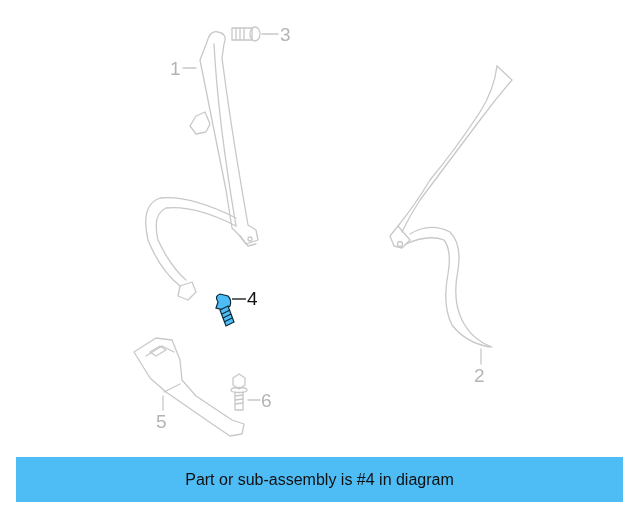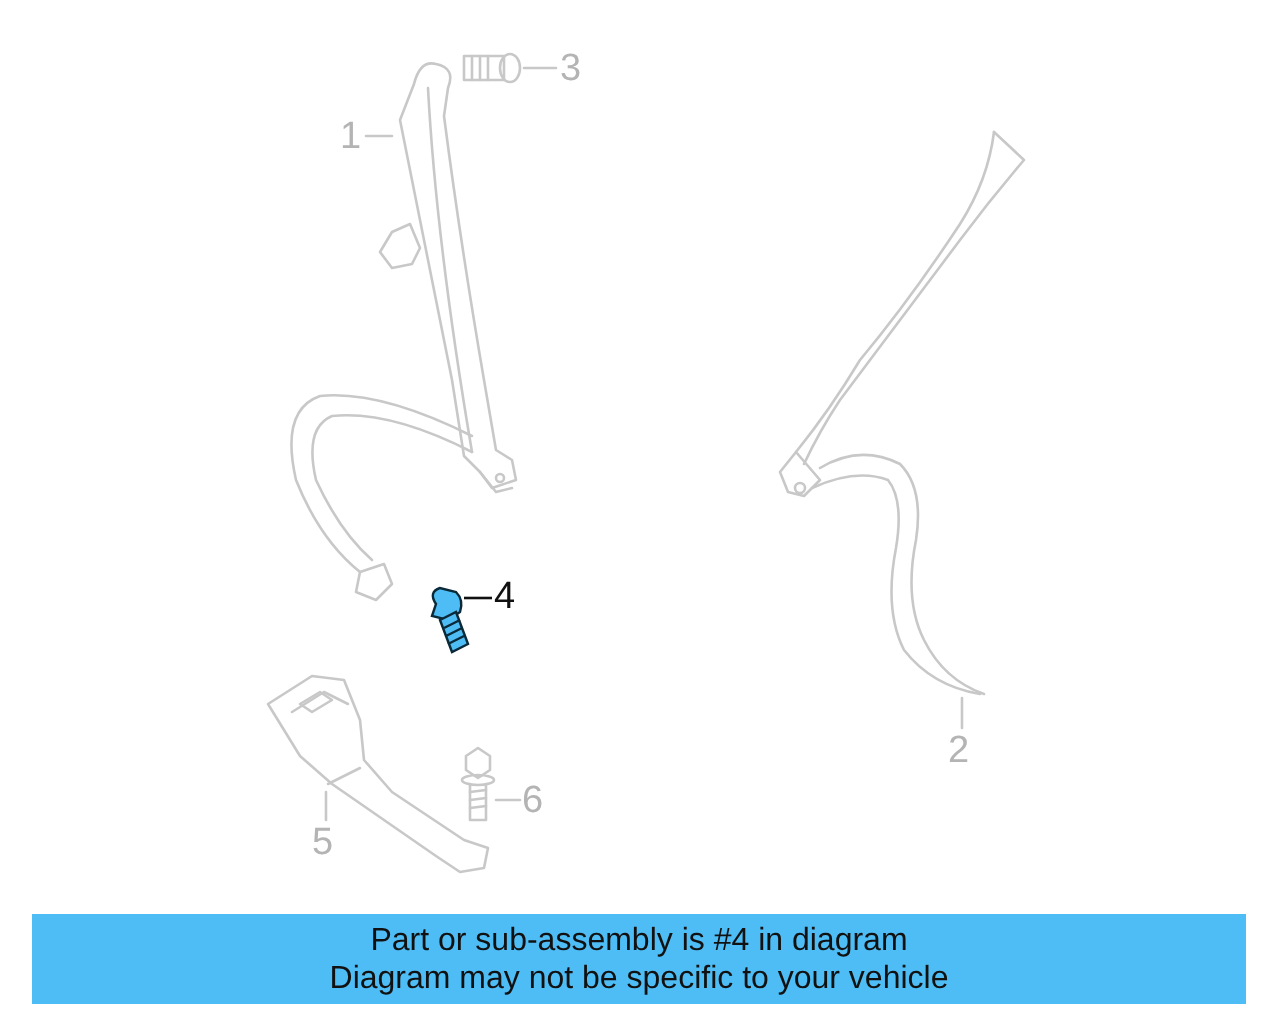--- a/index.html
+++ b/index.html
@@ -74,14 +74,13 @@
 
 <div class="callout" style="left:170px;top:59px;">1</div>
 <div class="callout" style="left:280px;top:25px;">3</div>
 <div class="callout" style="left:474px;top:366px;">2</div>
 <div class="callout active" style="left:247px;top:289px;">4</div>
 <div class="callout" style="left:156px;top:412px;">5</div>
 <div class="callout" style="left:261px;top:391px;">6</div>
 
 <div id="banner">
   <div>Part or sub-assembly is #4 in diagram</div>
-  <div>Diagram may not be specific to your vehicle</div>
 </div>
 
 </body></html>

